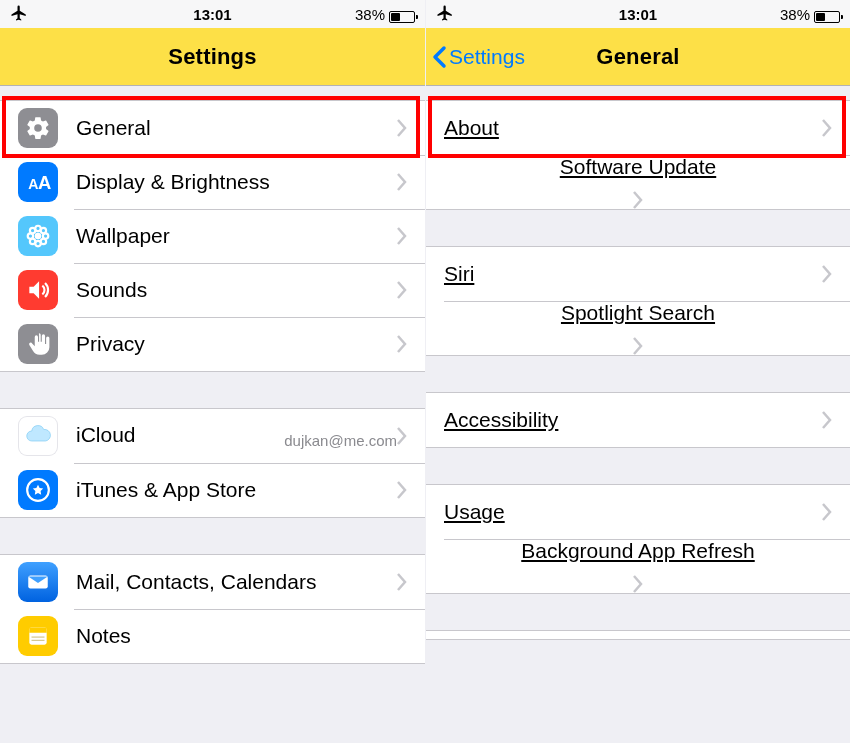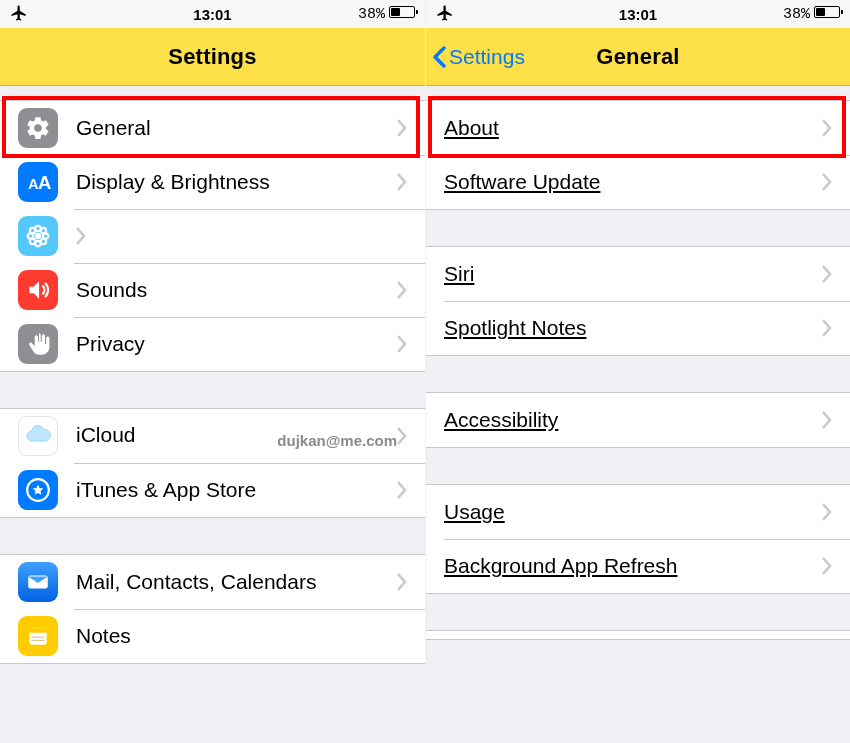--- a/index.html
+++ b/index.html
@@ -32,22 +32,22 @@
     color:#000;
     padding:12px 10px;
     position:relative;
   }
   .statusbar .sb-left { display:flex; align-items:center; gap:4px; }
   .statusbar .sb-center {
     position:absolute; left:0; right:0; text-align:center;
     font-weight:600; font-size:15px;
   }
   .statusbar .sb-right {
-    margin-left:auto; display:flex; align-items:flex-start; gap:4px;
-    position:relative; z-index:1;font-family:Liberation Mono, monospace;
+    margin-left:auto; display:flex; align-items:flex-end; gap:4px;
+    position:relative; z-index:1;
   }
   .battery {
     width:26px; height:12px; border:1px solid #000; border-radius:2px;
     position:relative; display:inline-block;
   }
   .battery::after {
     content:""; position:absolute; right:-4px; top:3px;
     width:2px; height:4px; background:#000; border-radius:0 1px 1px 0;
   }
   .battery-fill {
@@ -88,21 +88,21 @@
   .row + .row { border-top:1px solid #c8c7cc; }
   .row.with-icon + .row.with-icon { border-top:none; }
   .row.with-icon .sep {
     position:absolute; left:74px; right:0; top:0; height:1px; background:#c8c7cc;
   }
   .row.with-icon:first-child .sep { display:none; }
   .row .label {
     font-size:21px; color:#000; flex:1;
   }
   .row .sub {
-    font-size:15px; color:#8a8a8f; margin-top:9px;font-weight:bold;
+    font-size:15px; color:#8a8a8f; margin-top:9px;
   }
   .row .text-stack { display:flex; flex:1; }
   .chev {
     flex:0 0 auto;
   }
   .chev svg { display:block; }
 
   .icon {
     width:40px; height:40px; border-radius:9px;
     margin-right:18px; flex:0 0 auto;
@@ -124,21 +124,21 @@
   .bg-cyan   { background:#54c7fc; }
   .bg-red    { background:#ff3b30; }
   .bg-pink   { background:#ff2d55; }
   .bg-white  { background:#fff; color:#000; box-shadow:inset 0 0 0 1px #e5e5ea; }
   .bg-yellow { background:#ffcc00; }
 
   .row.indent-only { padding-left:18px;text-decoration:underline; }
   .row.indent-only .label { font-size:21px; }
 
   
-  .group.plain .row + .row { border-top:none; }
+  .group.plain .row + .row { border-top:none;flex-direction:column; }
   .group.plain .row + .row .sep-plain {
     position:absolute; left:18px; right:0; top:0; height:1px; background:#c8c7cc;
   }
 </style>
 </head>
 <body>
 
 <div class="phone">
 
   <div class="statusbar">
@@ -206,20 +206,21 @@
               <circle cx="12" cy="19" r="2.5"></circle>
               <circle cx="5" cy="12" r="2.5"></circle>
               <circle cx="19" cy="12" r="2.5"></circle>
               <circle cx="7" cy="7" r="2.5"></circle>
               <circle cx="17" cy="7" r="2.5"></circle>
               <circle cx="7" cy="17" r="2.5"></circle>
               <circle cx="17" cy="17" r="2.5"></circle>
             </g>
           </svg>
       </span>
+      <span class="label">Wallpaper</span>
       <span class="chev">
         <svg width="10" height="18" viewBox="0 0 10 18">
             <path fill="none" stroke="#c7c7cc" stroke-width="2.5" d="M1 1l7 8-7 8"></path>
           </svg>
       </span>
     </div>
 
     <div class="row with-icon">
       <div class="sep"></div>
       <span class="icon bg-red">
@@ -380,21 +381,21 @@
     <div class="row indent-only">
       <span class="label">Siri</span>
       <span class="chev">
         <svg width="10" height="18" viewBox="0 0 10 18">
             <path fill="none" stroke="#c7c7cc" stroke-width="2.5" d="M1 1l7 8-7 8"></path>
           </svg>
       </span>
     </div>
     <div class="row indent-only">
       <div class="sep-plain"></div>
-      <span class="label">Spotlight Notes</span>
+      <span class="label">Spotlight Search</span>
       <span class="chev">
         <svg width="10" height="18" viewBox="0 0 10 18">
             <path fill="none" stroke="#c7c7cc" stroke-width="2.5" d="M1 1l7 8-7 8"></path>
           </svg>
       </span>
     </div>
   </div>
 
   <div class="gap"></div>
 

